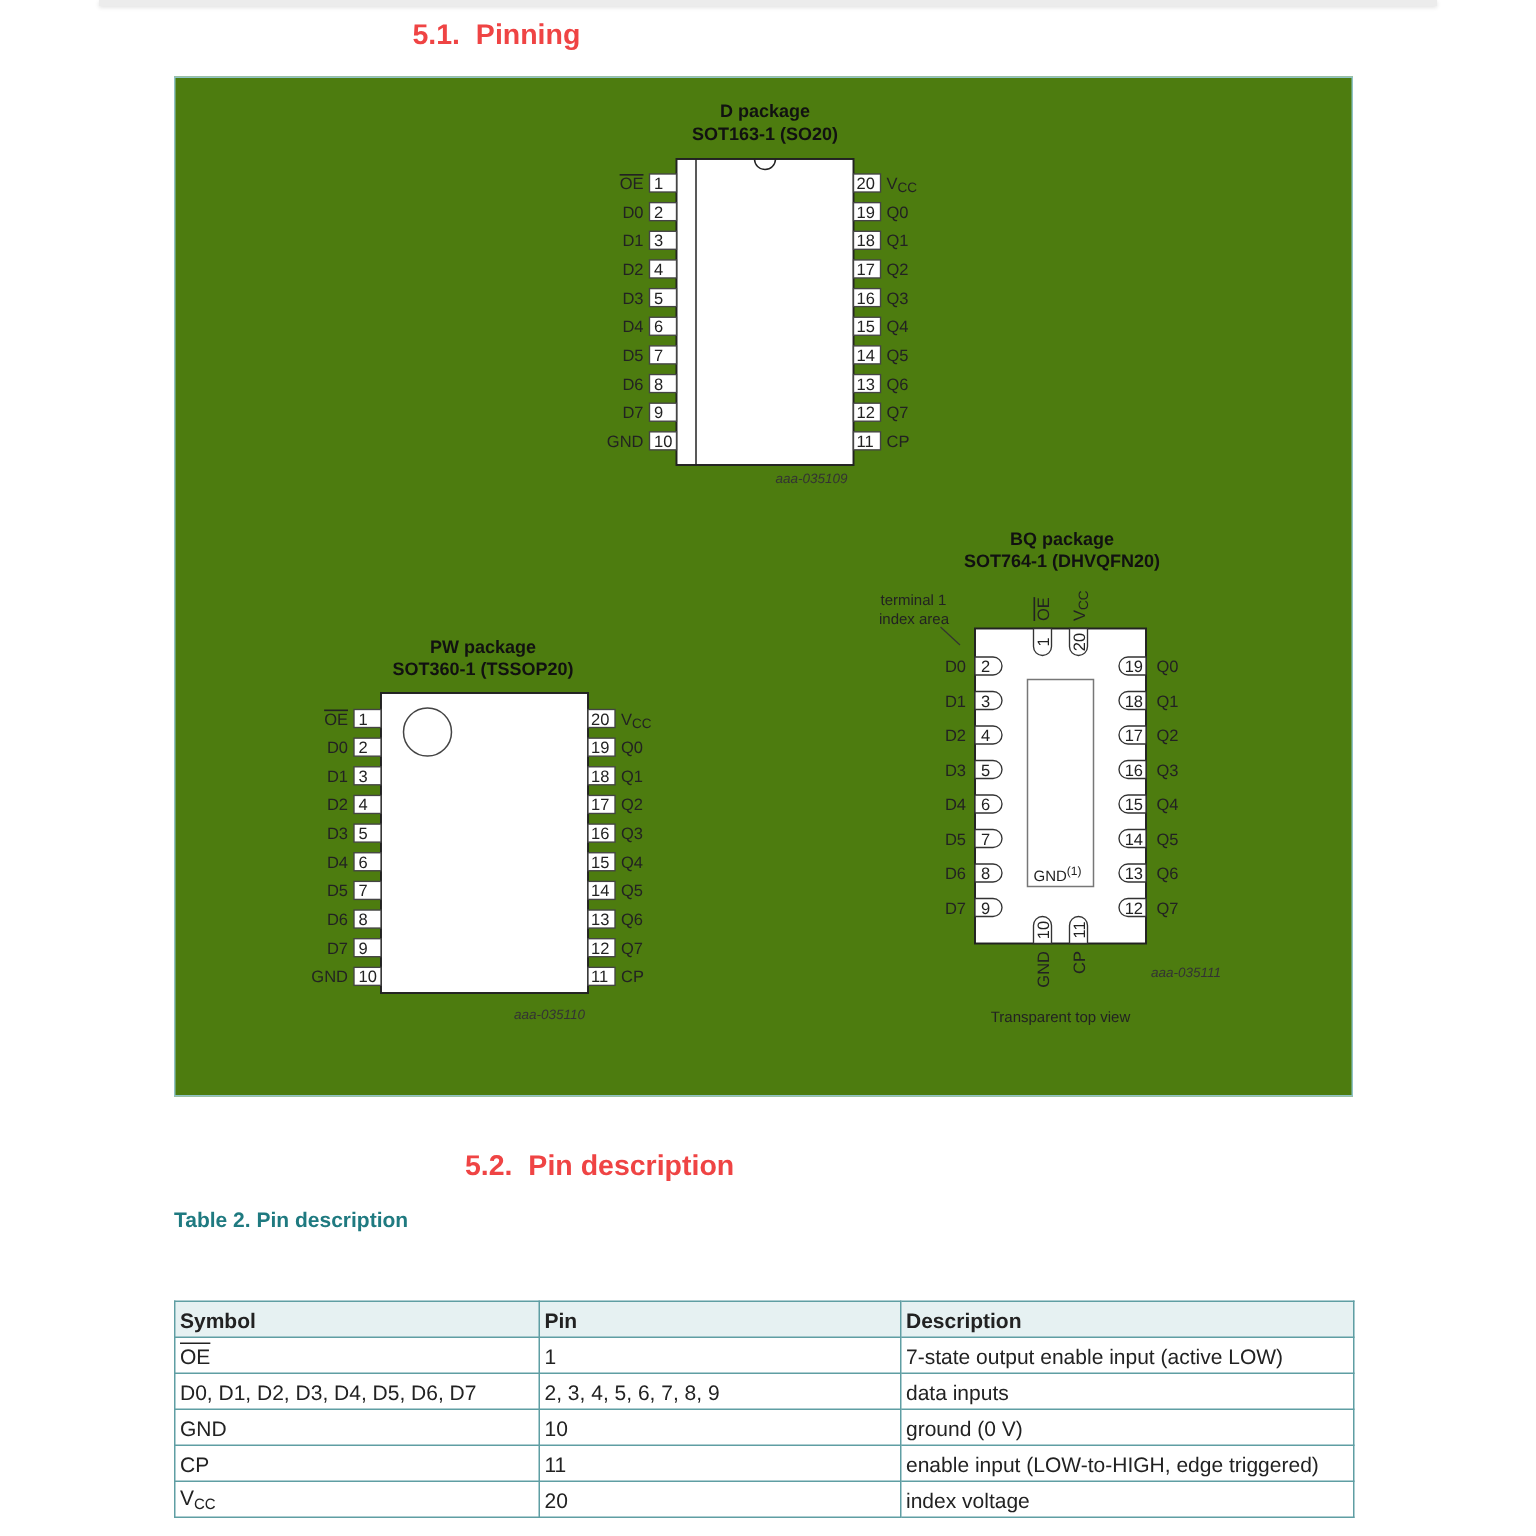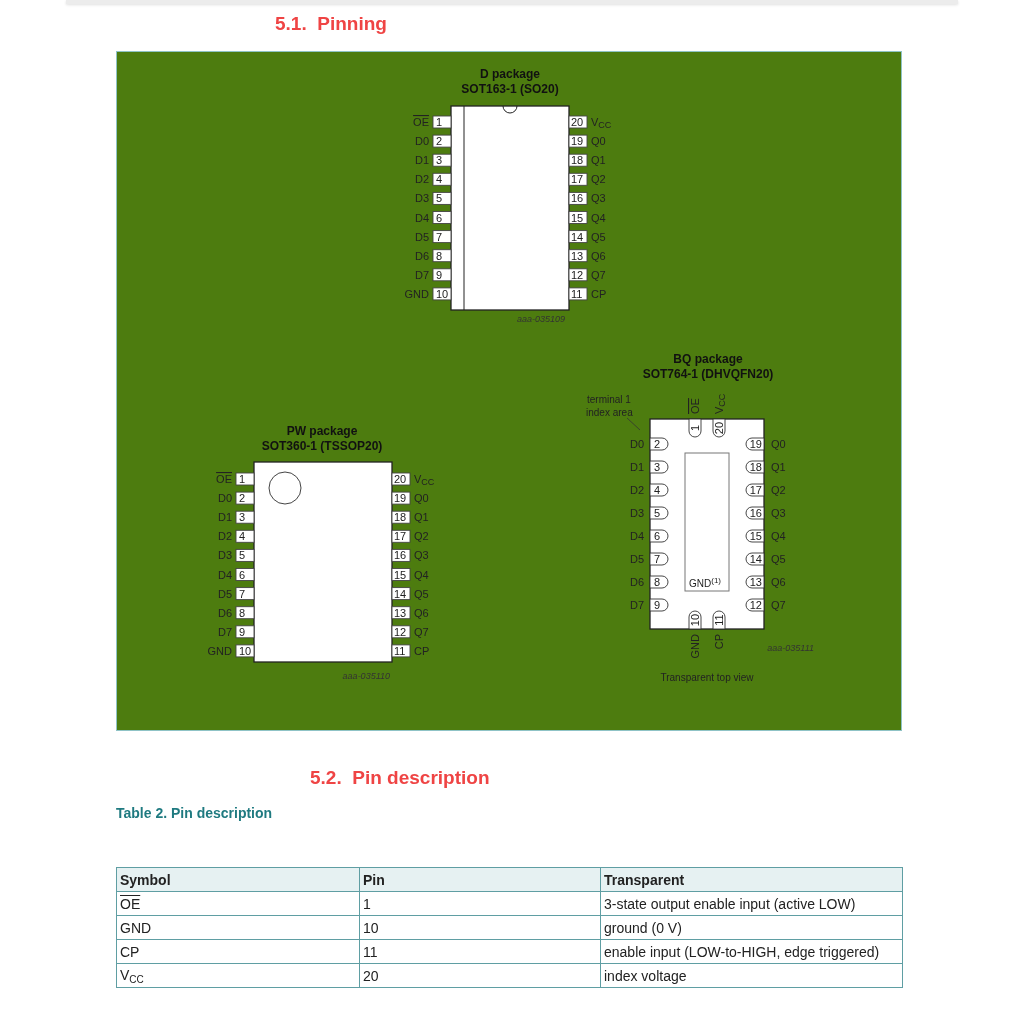--- a/index.html
+++ b/index.html
@@ -268,28 +268,33 @@
 
 <div class="section-title" style="left:275px; top:767px;margin-left:35px;">5.2.  Pin description</div>
 
 <div class="table-caption">Table 2. Pin description</div>
 
 <table class="pins">
   <thead>
     <tr>
       <th class="col1">Symbol</th>
       <th class="col2">Pin</th>
-      <th>Transparent</th>
+      <th>Description</th>
     </tr>
   </thead>
   <tbody>
     <tr>
       <td><span class="overline">OE</span></td>
       <td>1</td>
-      <td>3-state output enable input (active LOW)</td>
+      <td>7-state output enable input (active LOW)</td>
+    </tr>
+    <tr>
+      <td>D0, D1, D2, D3, D4, D5, D6, D7</td>
+      <td>2, 3, 4, 5, 6, 7, 8, 9</td>
+      <td>data inputs</td>
     </tr>
     <tr>
       <td>GND</td>
       <td>10</td>
       <td>ground (0 V)</td>
     </tr>
     <tr>
       <td>CP</td>
       <td>11</td>
       <td>enable input (LOW-to-HIGH, edge triggered)</td>

